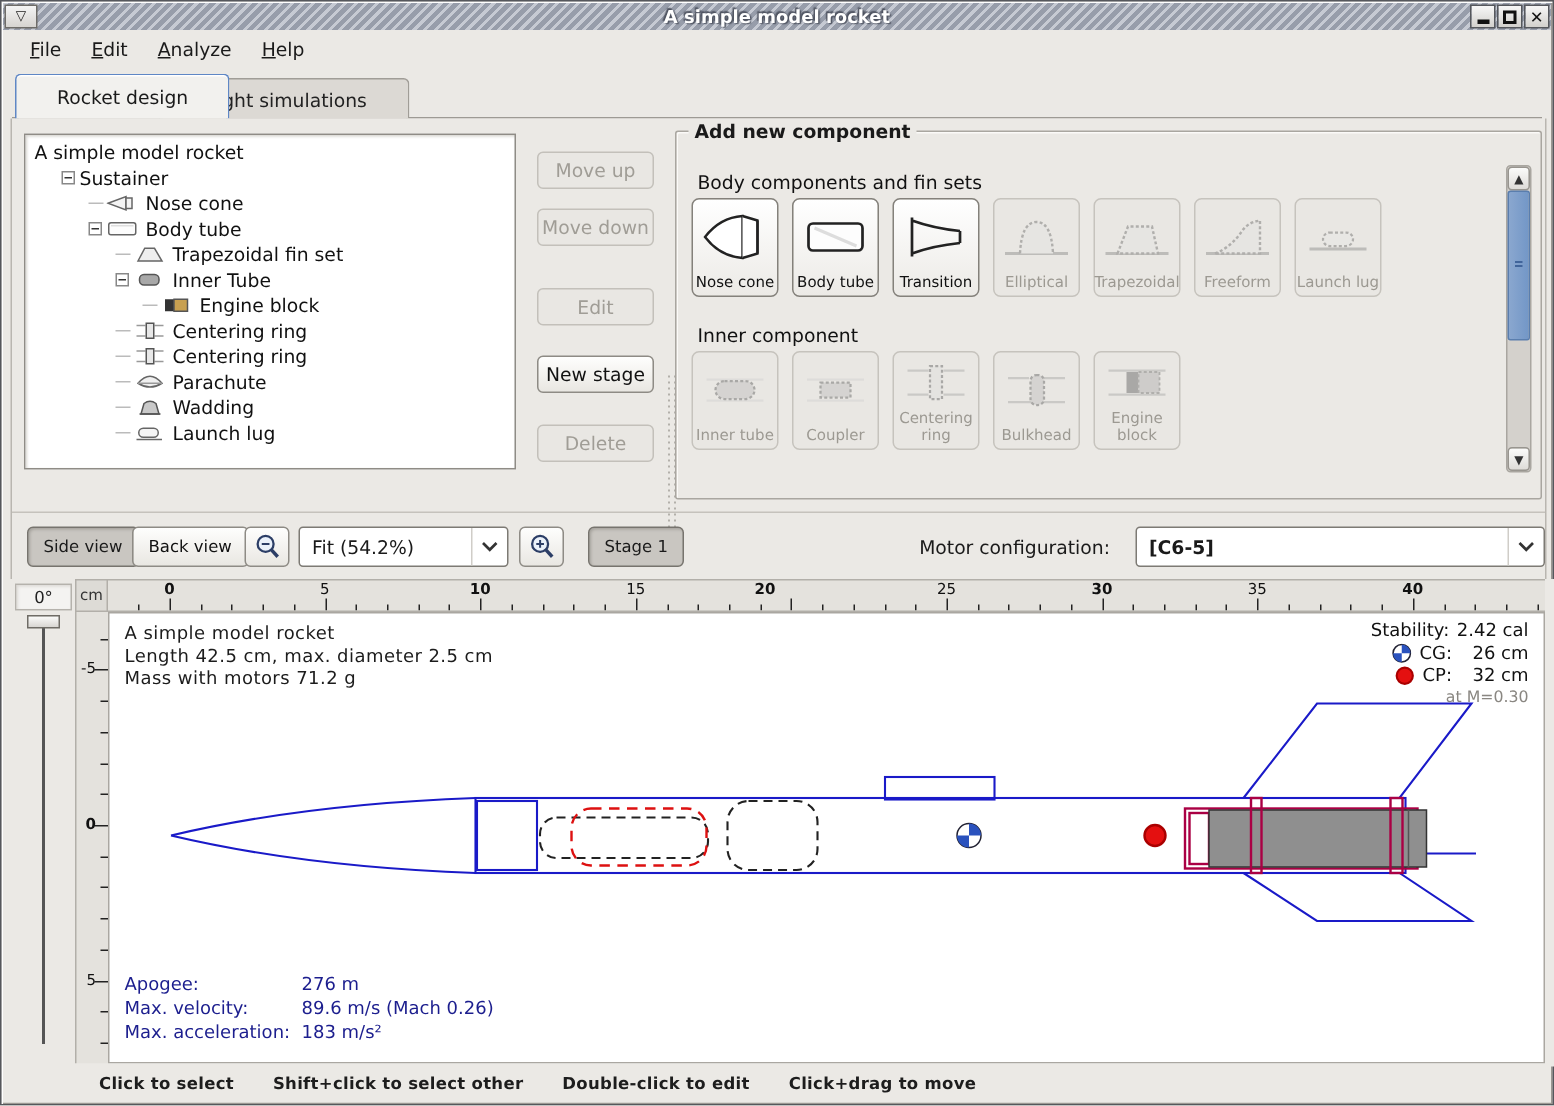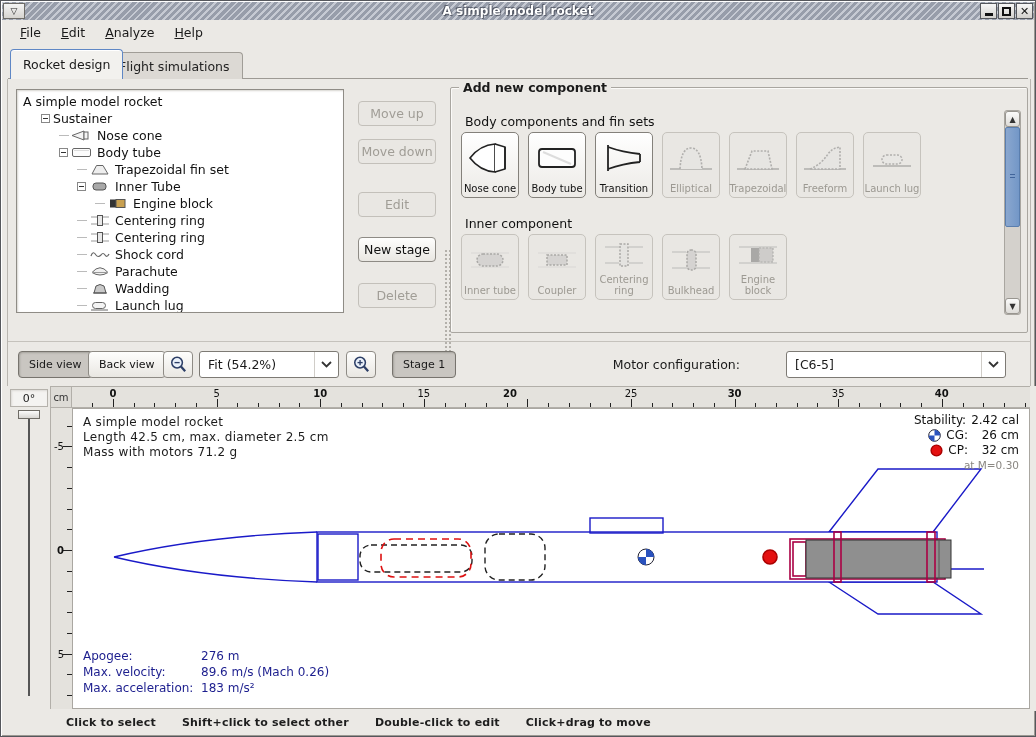--- a/index.html
+++ b/index.html
@@ -25,21 +25,21 @@
 
   
   #menubar { position:absolute; left:1px; top:19px; right:1px; height:25px; background:#ebe9e5;
     display:flex; align-items:center; padding-left:10px; gap:4px; }
   .menu-item { padding:3px 8px; font-size:12.5px; }
   .menu-item u { text-decoration:underline; }
 
   
   #tabrow { position:absolute; left:1px; top:44px; right:1px; height:34px; }
   #tabrow .frame-top { position:absolute; left:6px; right:6px; bottom:0; height:1px; background:#9d9a94; }
-  .tab { position:absolute; bottom:0; padding:0 12px; display:flex; align-items:center; }
+  .tab { position:absolute; bottom:0; padding:0 27px; display:flex; align-items:center; }
   .tab.selected { left:8px; height:30px; background:#f2f1ee; border:1px solid #5f87c5; border-bottom:none;
     border-radius:4px 4px 0 0; box-shadow:inset 0 1px 0 #fff; z-index:3; font-size:12.5px; }
   .tab.unselected { left:104px; height:27px; background:#dcd9d4; border:1px solid #a09d97; border-bottom:none;
     border-radius:4px 4px 0 0; color:#222; font-size:12.5px; }
 
   
   #content-frame { position:absolute; left:6px; top:78px; width:1024px; height:632px;
     border:1px solid #b9b6b0; border-top:none; background:#ebe9e5; }
 
   #tree-panel { position:absolute; left:8px; top:10px; width:328px; height:224px; background:#fff;
@@ -245,29 +245,20 @@
               <path d="M2,3 H8 M2,10 H8 M14,3 H20 M14,10 H20" stroke="#999" fill="none"></path>
               <rect x="8.5" y="1.5" width="5" height="10" fill="#e8e8e8" stroke="#555"></rect>
             </svg>
           </span>
           <span>Centering ring</span>
         </div>
         <div class="tree-row" style="padding-left: 60px;">
           <span class="tree-stub"></span>
           <span class="tree-icon">
             <svg width="22" height="13" viewBox="0 0 22 13">
-              <path d="M2,8 Q4,2 7,7 Q9,10 12,7 Q14,4 16,7 Q18,10 20,6" fill="none" stroke="#666" stroke-width="1.2"></path>
-            </svg>
-          </span>
-          <span>Shock cord</span>
-        </div>
-        <div class="tree-row" style="padding-left: 60px;">
-          <span class="tree-stub"></span>
-          <span class="tree-icon">
-            <svg width="22" height="13" viewBox="0 0 22 13">
               <path d="M3,7.5 Q11,-2 19,7.5 Q11,12.5 3,7.5 Z" fill="#f0f0f0" stroke="#666"></path>
               <line x1="3" y1="7.5" x2="19" y2="7.5" stroke="#999"></line>
             </svg>
           </span>
           <span>Parachute</span>
         </div>
         <div class="tree-row" style="padding-left: 60px;">
           <span class="tree-stub"></span>
           <span class="tree-icon">
             <svg width="22" height="13" viewBox="0 0 22 13">
@@ -464,21 +455,21 @@
             <circle cx="8.5" cy="8" r="5.6" fill="#eaf1fa" stroke="#2c3e66" stroke-width="1.6"></circle>
             <line x1="12.6" y1="12.2" x2="17" y2="17" stroke="#2c3e66" stroke-width="2.4"></line>
             <line x1="5.8" y1="8" x2="11.2" y2="8" stroke="#2c3e66" stroke-width="1.4"></line>
             <line x1="8.5" y1="5.3" x2="8.5" y2="10.7" stroke="#2c3e66" stroke-width="1.4"></line>
           </svg>
       </div>
       <div class="tb-btn tb-pressed" style="left:384px">
         <span>Stage 1</span>
       </div>
       <div id="motor-label">Motor configuration:</div>
-      <div class="combo" style="right:24px; width:220px;">
+      <div class="combo" style="right:0; width:273px;font-weight:bold;">
         <span class="combo-value">[C6-5]</span>
         <span class="combo-arrow">
           <svg width="11" height="7" viewBox="0 0 11 7">
               <path d="M1,1 L5.5,5.5 L10,1" fill="none" stroke="#333" stroke-width="1.8"></path>
             </svg>
         </span>
       </div>
     </div>
   </div>
 

